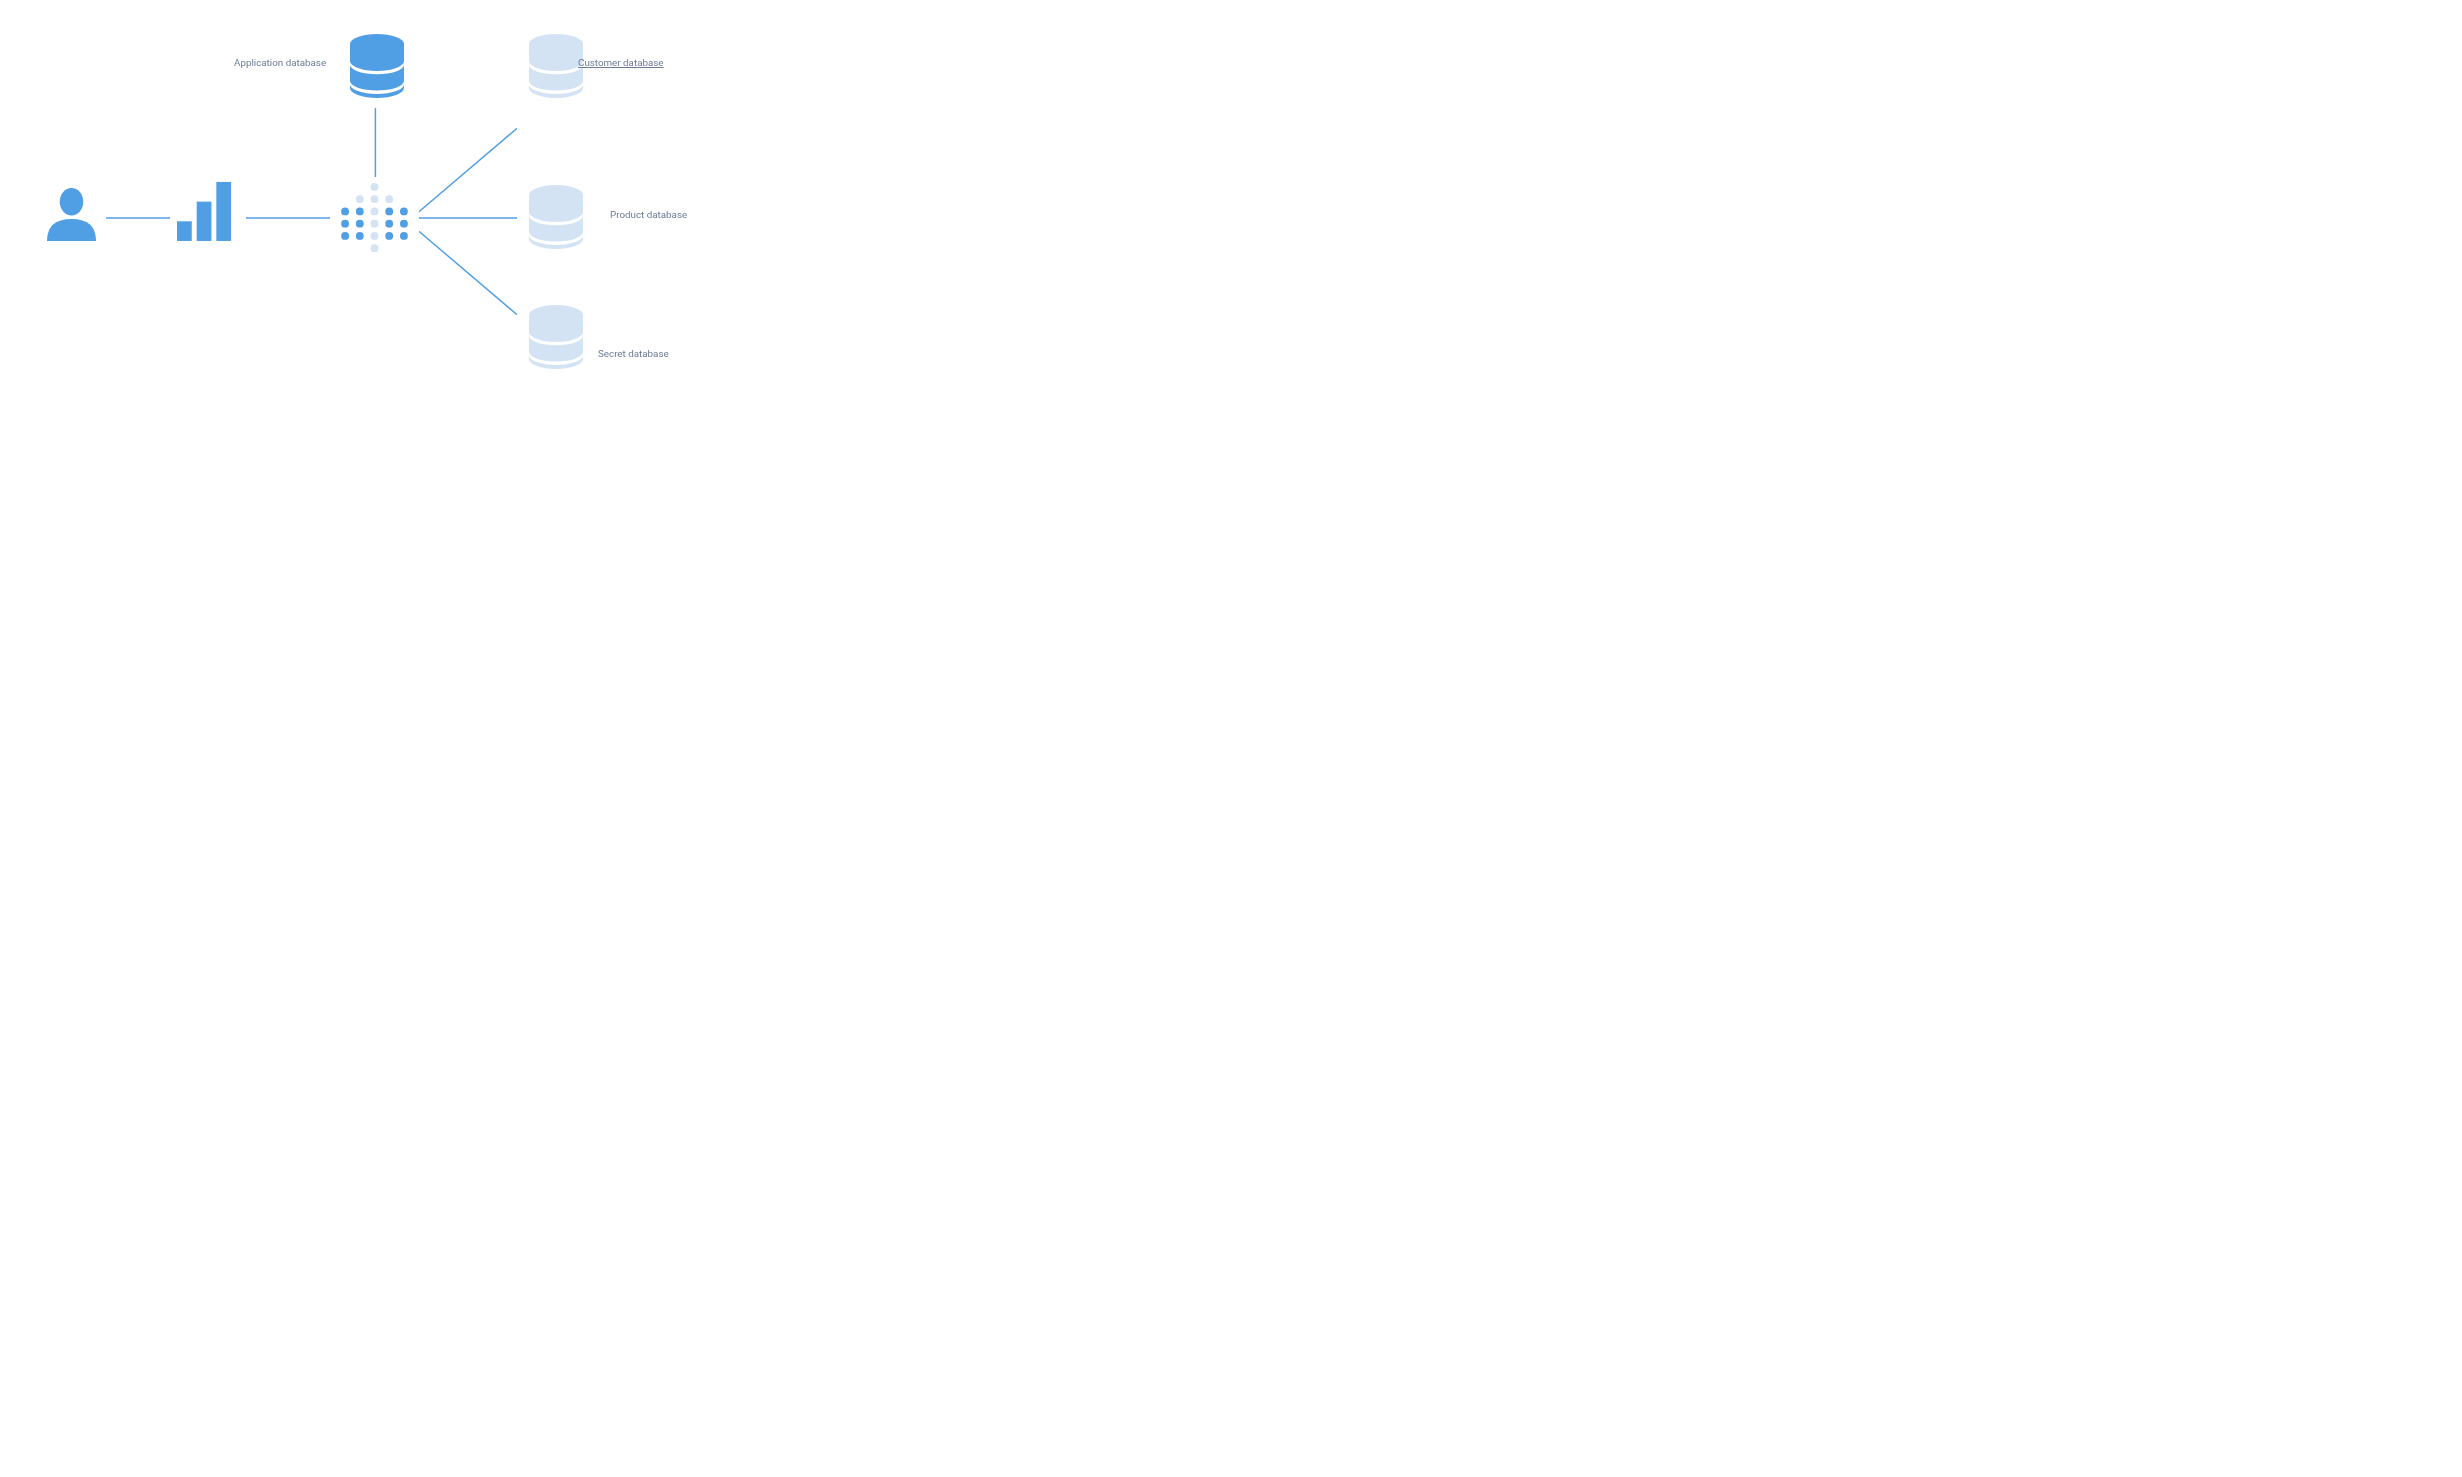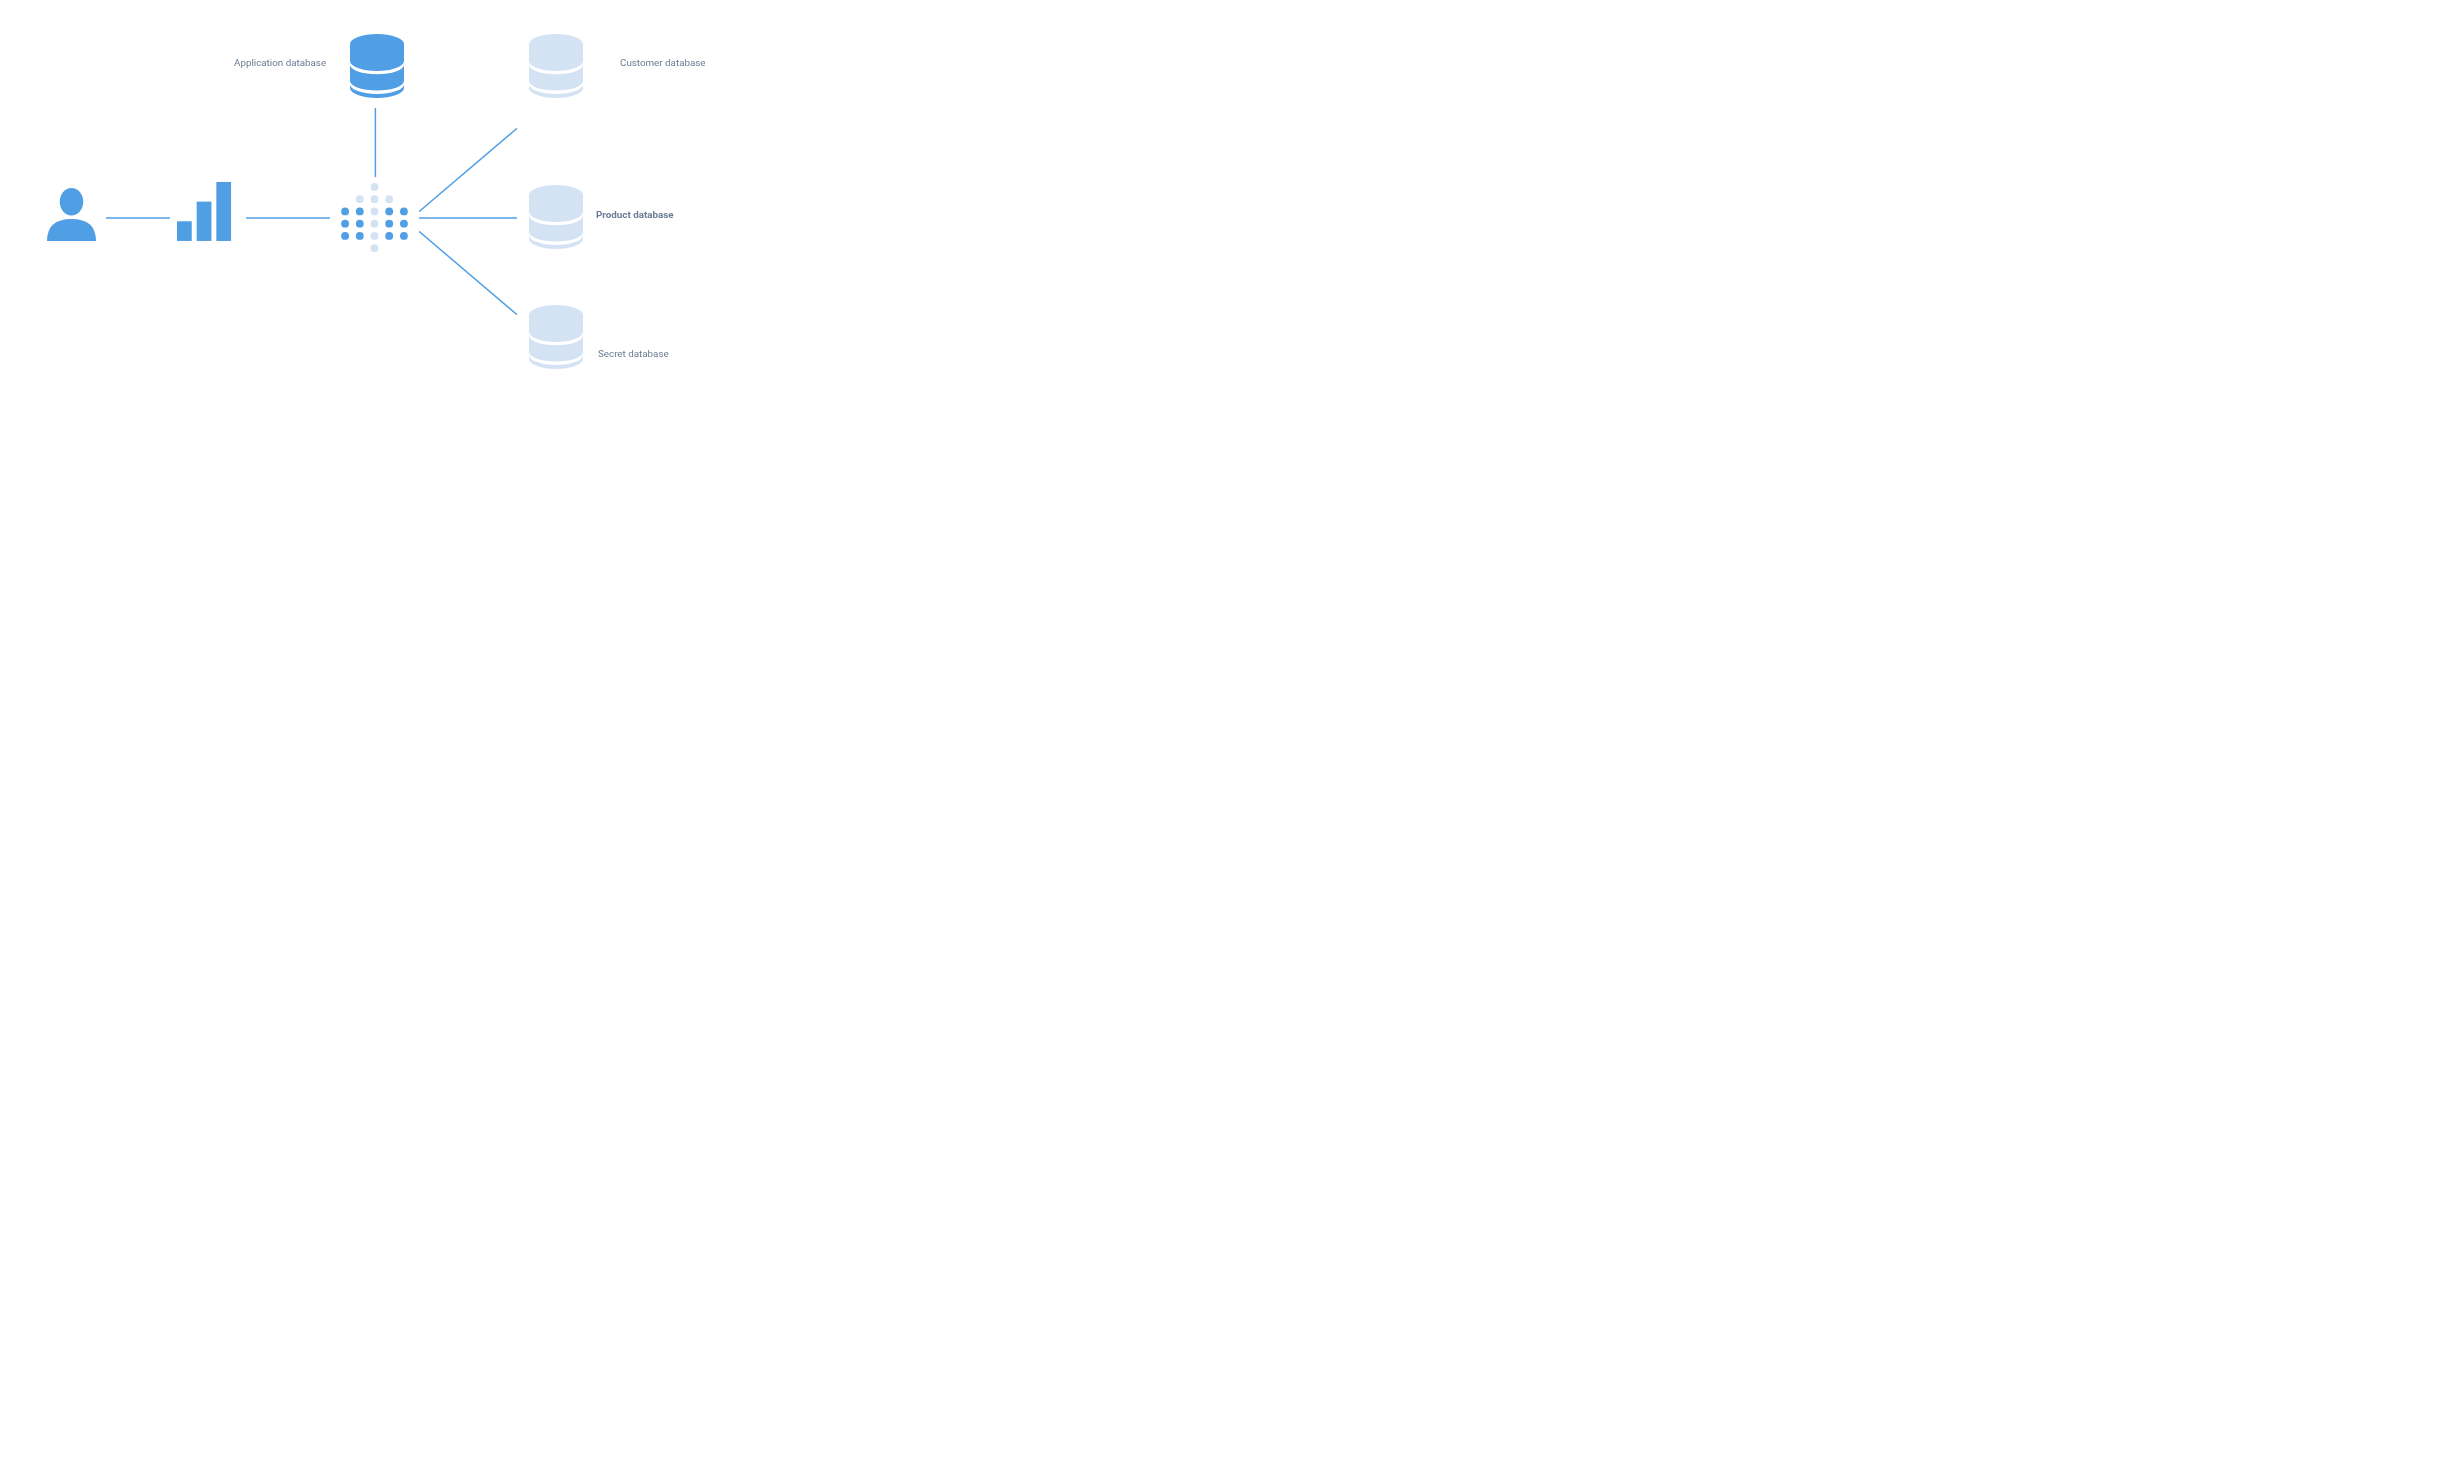--- a/index.html
+++ b/index.html
@@ -83,29 +83,29 @@
   <svg style="left:419px;top:231px;" width="98" height="84" viewBox="0 0 200 170">
     <line x1="0" y1="0" x2="200" y2="170" stroke="#509ee3" stroke-width="3"></line>
   </svg>
 
   <svg style="left:529px;top:34px;" width="54" height="64" viewBox="0 0 110 130">
     <ellipse cx="55" cy="20" rx="55" ry="20" fill="#d4e3f4"></ellipse>
     <path d="M0 20 L0 55 A55 20 0 0 0 110 55 L110 20 Z" fill="#d4e3f4"></path>
     <path d="M0 62 L0 95 A55 20 0 0 0 110 95 L110 62 A55 20 0 0 1 0 62 Z" fill="#d4e3f4"></path>
     <path d="M0 102 L0 110 A55 20 0 0 0 110 110 L110 102 A55 20 0 0 1 0 102 Z" fill="#d4e3f4"></path>
   </svg>
-  <div class="label" style="left:620px;top:57px;">Customer database</div>
+  <div class="label" style="left:578px;top:57px;text-decoration:underline;">Customer database</div>
 
   <svg style="left:529px;top:185px;" width="54" height="64" viewBox="0 0 110 130">
     <ellipse cx="55" cy="20" rx="55" ry="20" fill="#d4e3f4"></ellipse>
     <path d="M0 20 L0 55 A55 20 0 0 0 110 55 L110 20 Z" fill="#d4e3f4"></path>
     <path d="M0 62 L0 95 A55 20 0 0 0 110 95 L110 62 A55 20 0 0 1 0 62 Z" fill="#d4e3f4"></path>
     <path d="M0 102 L0 110 A55 20 0 0 0 110 110 L110 102 A55 20 0 0 1 0 102 Z" fill="#d4e3f4"></path>
   </svg>
-  <div class="label" style="left:596px;top:209px;font-weight:bold;">Product database</div>
+  <div class="label" style="left:610px;top:209px;">Product database</div>
 
   <svg style="left:529px;top:305px;" width="54" height="64" viewBox="0 0 110 130">
     <ellipse cx="55" cy="20" rx="55" ry="20" fill="#d4e3f4"></ellipse>
     <path d="M0 20 L0 55 A55 20 0 0 0 110 55 L110 20 Z" fill="#d4e3f4"></path>
     <path d="M0 62 L0 95 A55 20 0 0 0 110 95 L110 62 A55 20 0 0 1 0 62 Z" fill="#d4e3f4"></path>
     <path d="M0 102 L0 110 A55 20 0 0 0 110 110 L110 102 A55 20 0 0 1 0 102 Z" fill="#d4e3f4"></path>
   </svg>
   <div class="label" style="left:598px;top:348px;">Secret database</div>
 
 </div>

